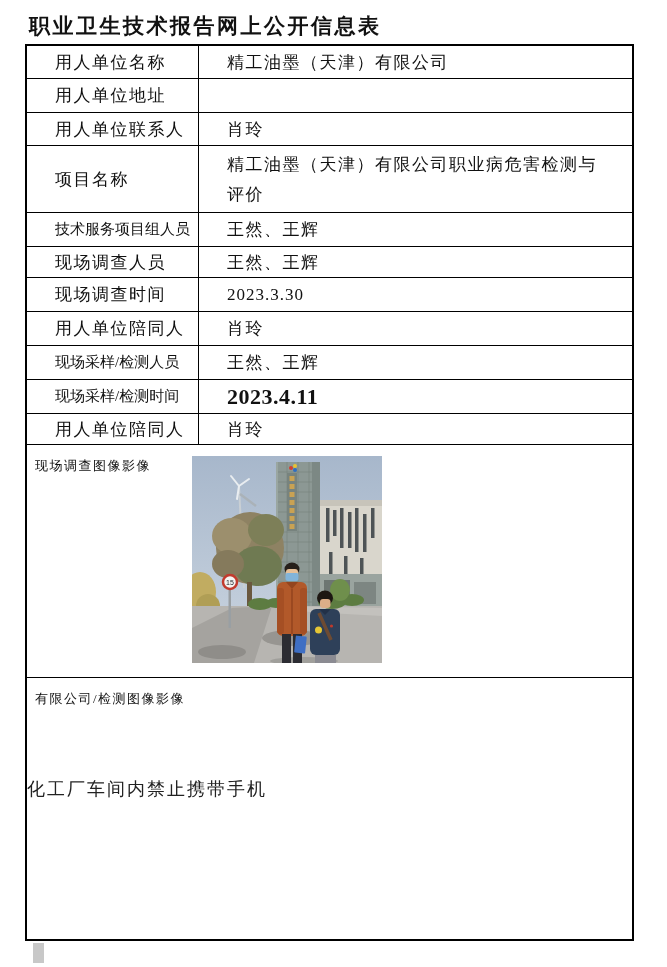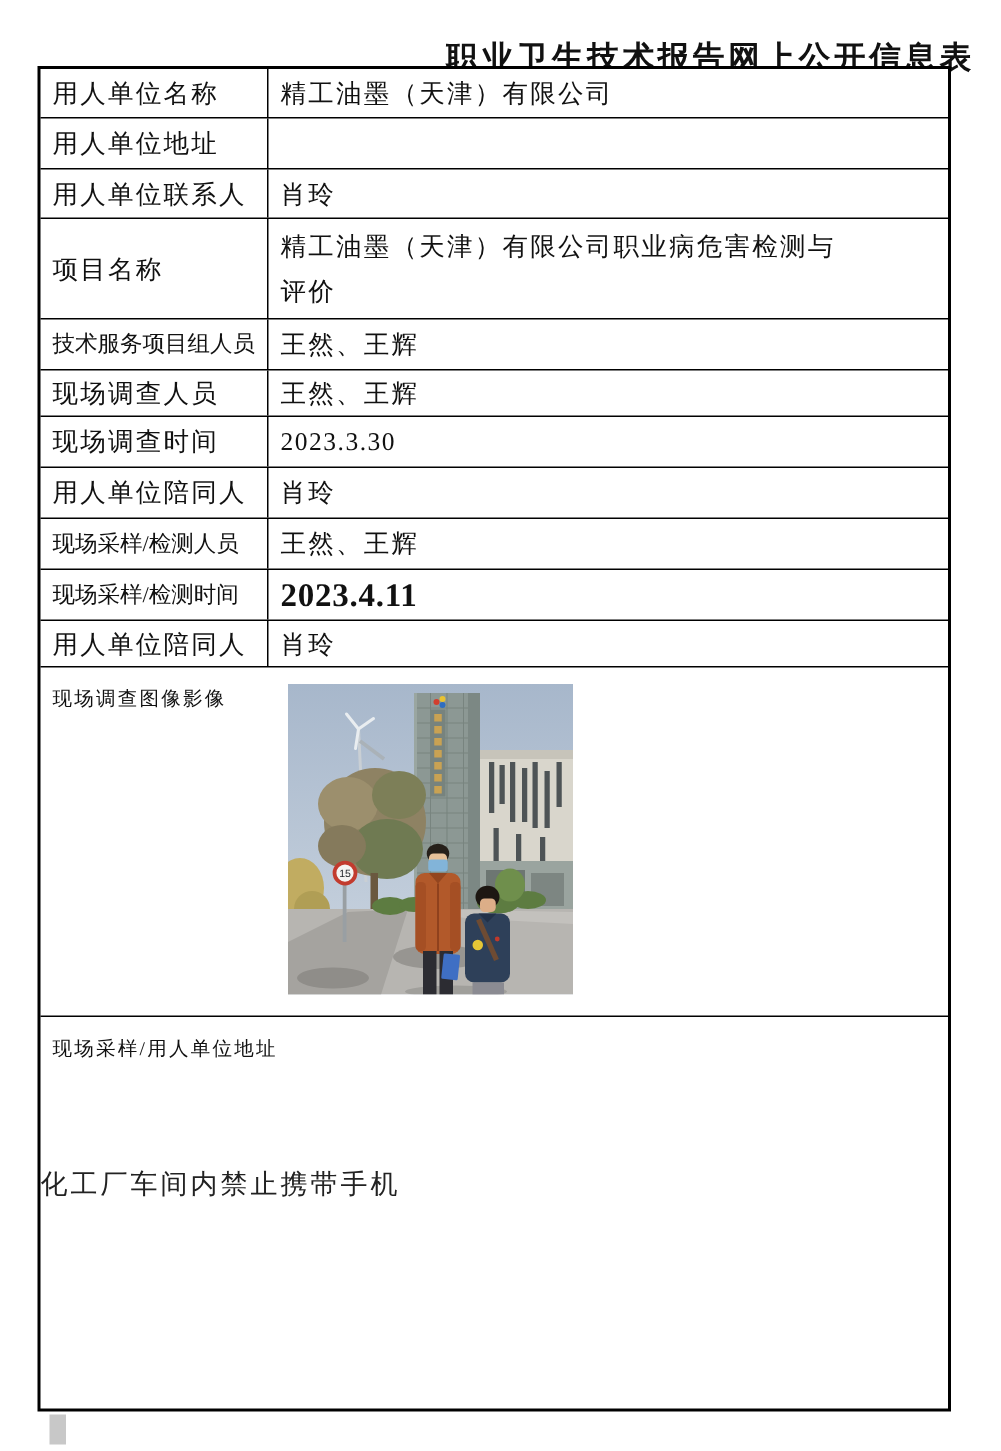--- a/index.html
+++ b/index.html
@@ -6,43 +6,44 @@
   .page{
     position:relative;
     width:667px;height:967px;
     background:#ffffff;
     font-family:"Liberation Serif","DejaVu Serif",serif;
     color:#111;
     overflow:hidden;
   }
   .doc-title{
     position:absolute;left:25px;top:8px;width:609px;
-    text-align:right;
+    text-align:left;
     font-size:21px;font-weight:bold;letter-spacing:2.5px;
-    margin:16px;
+    margin:4px;
   }
   .info-table{
     position:absolute;left:25px;top:44px;
     width:609px;height:897px;
     border:2px solid #000;
     box-sizing:border-box;
     background:#fff;
   }
   .row{
     display:flex;
     box-sizing:border-box;
     border-bottom:1px solid #000;
   }
   .h33{height:33px}.h34{height:34px}.h31{height:31px}.h67{height:67px}
   .h233{height:233px}.h261{height:261px;border-bottom:none}
   .cell{
     box-sizing:border-box;
     display:flex;align-items:center;
     font-size:17px;letter-spacing:1.5px;
     overflow:hidden;
+    margin-left:20px;
   }
   .label{
     width:152px;flex:0 0 152px;
     border-right:1px solid #000;
     padding-left:8px;
     white-space:nowrap;
   }
   .label.tight{font-size:15px;letter-spacing:0;}
   .value{
     flex:1;padding-left:8px;padding-right:16px;
@@ -268,21 +269,21 @@
           <path d="M127 153 l6 6 l6 -6 z" fill="#223148"></path>
           <line x1="127" y1="157" x2="139" y2="184" stroke="#6e4b33" stroke-width="3.5"></line>
           <circle cx="126.5" cy="174" r="3.5" fill="#e5c636"></circle>
           <circle cx="139.5" cy="170" r="1.6" fill="#c0392b"></circle>
           <rect x="123" y="199" width="21" height="8" fill="#8b8b92"></rect>
         </g>
       </svg>
     </div>
 
     <div class="row media-row h261">
-      <div class="media-label">现场采样/用人单位地址</div>
+      <div class="media-label">有限公司/检测图像影像</div>
       <div class="sampling-note">化工厂车间内禁止携带手机</div>
     </div>
 
   </div>
 
   <div class="artifact-bar"></div>
 
 </div>
 
 </body></html>

